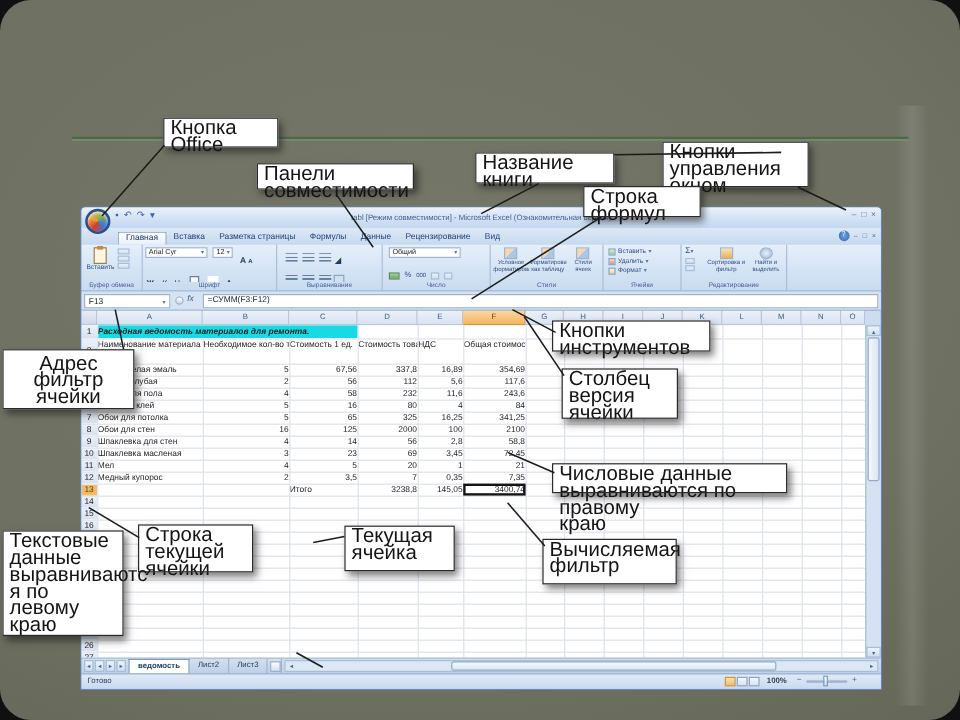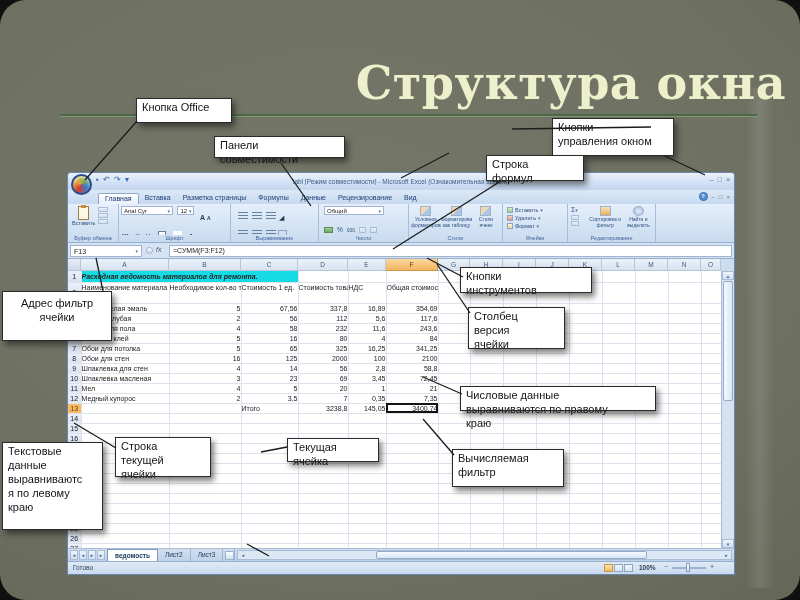--- a/index.html
+++ b/index.html
@@ -10,21 +10,21 @@
   .slide::before{content:"";position:absolute;right:26px;top:88px;bottom:12px;width:28px;
     background:linear-gradient(to right,rgba(255,255,255,0),rgba(255,255,255,.10),rgba(255,255,255,0));pointer-events:none}
   .page-title{position:absolute;top:56px;right:14px;font-family:"DejaVu Serif",serif;font-weight:bold;
     font-size:46px;color:#edf0cb;letter-spacing:.5px;white-space:nowrap;z-index:6}
   .title-rule{position:absolute;left:60px;top:114px;width:697px;height:3px;background:#4c6847;
     border-bottom:1px solid rgba(235,240,220,.35);z-index:8}
 
   
   .cal{position:absolute;background:#fff;box-shadow:3px 4px 6px rgba(20,20,20,.55);z-index:20}
   .cal::after{content:"";position:absolute;inset:0;border:1px solid #2a2a2a;pointer-events:none;z-index:3}
-  .cal-text{position:relative;padding:2px 6px;font-size:11px;line-height:14px;color:#141414;white-space:pre-line}
+  .cal-text{position:relative;padding:2px 6px;font-size:17px;line-height:14px;color:#141414;white-space:pre-line}
   .cal.center .cal-text{text-align:center;padding-top:5px}
   .conn{position:absolute;left:0;top:0;z-index:30;pointer-events:none}
 
   
   .excel{position:absolute;left:67px;top:172px;width:668px;height:403px;border:1px solid #6a87b4;
     border-radius:4px 4px 0 0;background:#cdddf0;z-index:5;font-family:"Liberation Sans",sans-serif}
   .tbar{position:absolute;left:0;top:0;width:666px;height:17px;border-radius:3px 3px 0 0;
     background:linear-gradient(#eaf2fc,#d2e1f4 55%,#c3d7ee);display:flex;align-items:center}
   .orb{position:absolute;left:3px;top:1px;width:21px;height:21px;border-radius:50%;z-index:4;
     background:conic-gradient(from 210deg,#d63b28,#e8a33d,#83b03f,#3a7ad9,#d63b28);
@@ -111,21 +111,20 @@
   .zoomtxt{position:absolute;left:571px;top:2px;font-weight:bold}
   .zminus{position:absolute;left:596px;top:1px;font-size:7px;color:#44639a}
   .ztrack{position:absolute;left:604px;top:5px;width:34px;height:2px;background:#9fb3cd}
   .zknob{position:absolute;left:618px;top:1px;width:4px;height:9px;background:linear-gradient(#fdfefe,#cfdff1);border:1px solid #7f9cc0}
   .zplus{position:absolute;left:642px;top:1px;font-size:7px;color:#44639a}
 </style>
 </head>
 <body>
 
 <div class="slide">
-  <div class="page-title">Структура окна</div>
   <div class="title-rule"></div>
 
   <div class="excel">
     <div class="tbar">
       <div class="orb"></div>
       <div class="qat">▪ ↶ ↷ ▾</div>
       <div class="ttext">tabl [Режим совместимости] - Microsoft Excel (Ознакомительная версия)</div>
       <div class="winbtns">
         <span>–</span>
         <span>□</span>
@@ -852,20 +851,23 @@
     </g>
   </svg>
 
   <div class="cal" style="left:136px;top:98px;width:96px;height:25px">
       <div class="cal-text">Кнопка Office</div>
     </div>
   <div class="cal" style="left:214px;top:136px;width:131px;height:22px">
       <div class="cal-text">Панели
 совместимости</div>
     </div>
+  <div class="cal" style="left:396px;top:127px;width:116px;height:26px">
+      <div class="cal-text">Название книги</div>
+    </div>
   <div class="cal" style="left:552px;top:118px;width:122px;height:38px">
       <div class="cal-text">Кнопки
 управления окном</div>
     </div>
   <div class="cal" style="left:486px;top:155px;width:98px;height:26px">
       <div class="cal-text">Строка
 формул</div>
     </div>
   <div class="cal" style="left:460px;top:267px;width:132px;height:26px">
       <div class="cal-text">Кнопки
@@ -882,21 +884,21 @@
     </div>
   <div class="cal" style="left:460px;top:386px;width:196px;height:25px">
       <div class="cal-text">Числовые данные
 выравниваются по правому
 краю</div>
     </div>
   <div class="cal" style="left:452px;top:449px;width:112px;height:38px">
       <div class="cal-text">Вычисляемая
 фильтр</div>
     </div>
-  <div class="cal" style="left:287px;top:438px;width:92px;height:24px">
+  <div class="cal" style="left:287px;top:438px;width:92px;height:38px">
       <div class="cal-text">Текущая
 ячейка</div>
     </div>
   <div class="cal" style="left:115px;top:437px;width:96px;height:40px">
       <div class="cal-text">Строка
 текущей
 ячейки</div>
     </div>
   <div class="cal" style="left:2px;top:442px;width:101px;height:88px">
       <div class="cal-text">Текстовые

